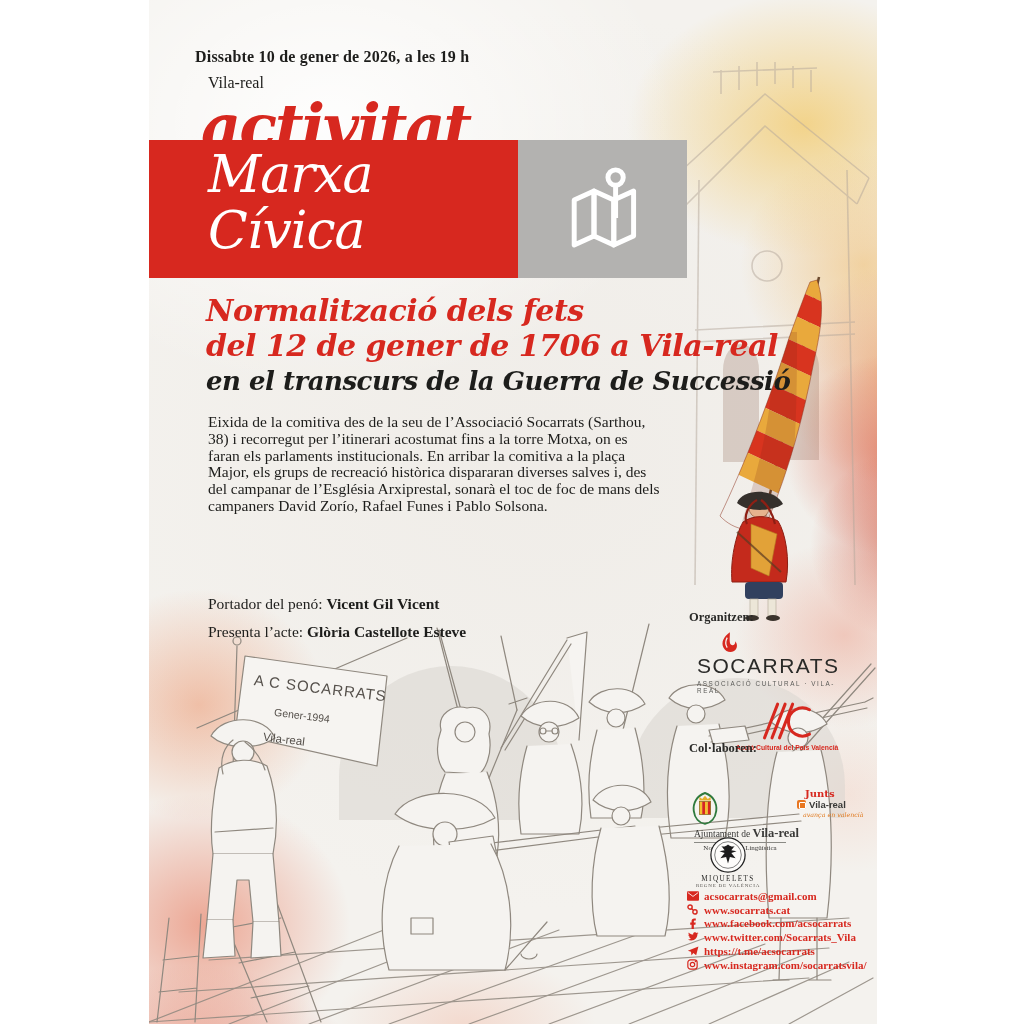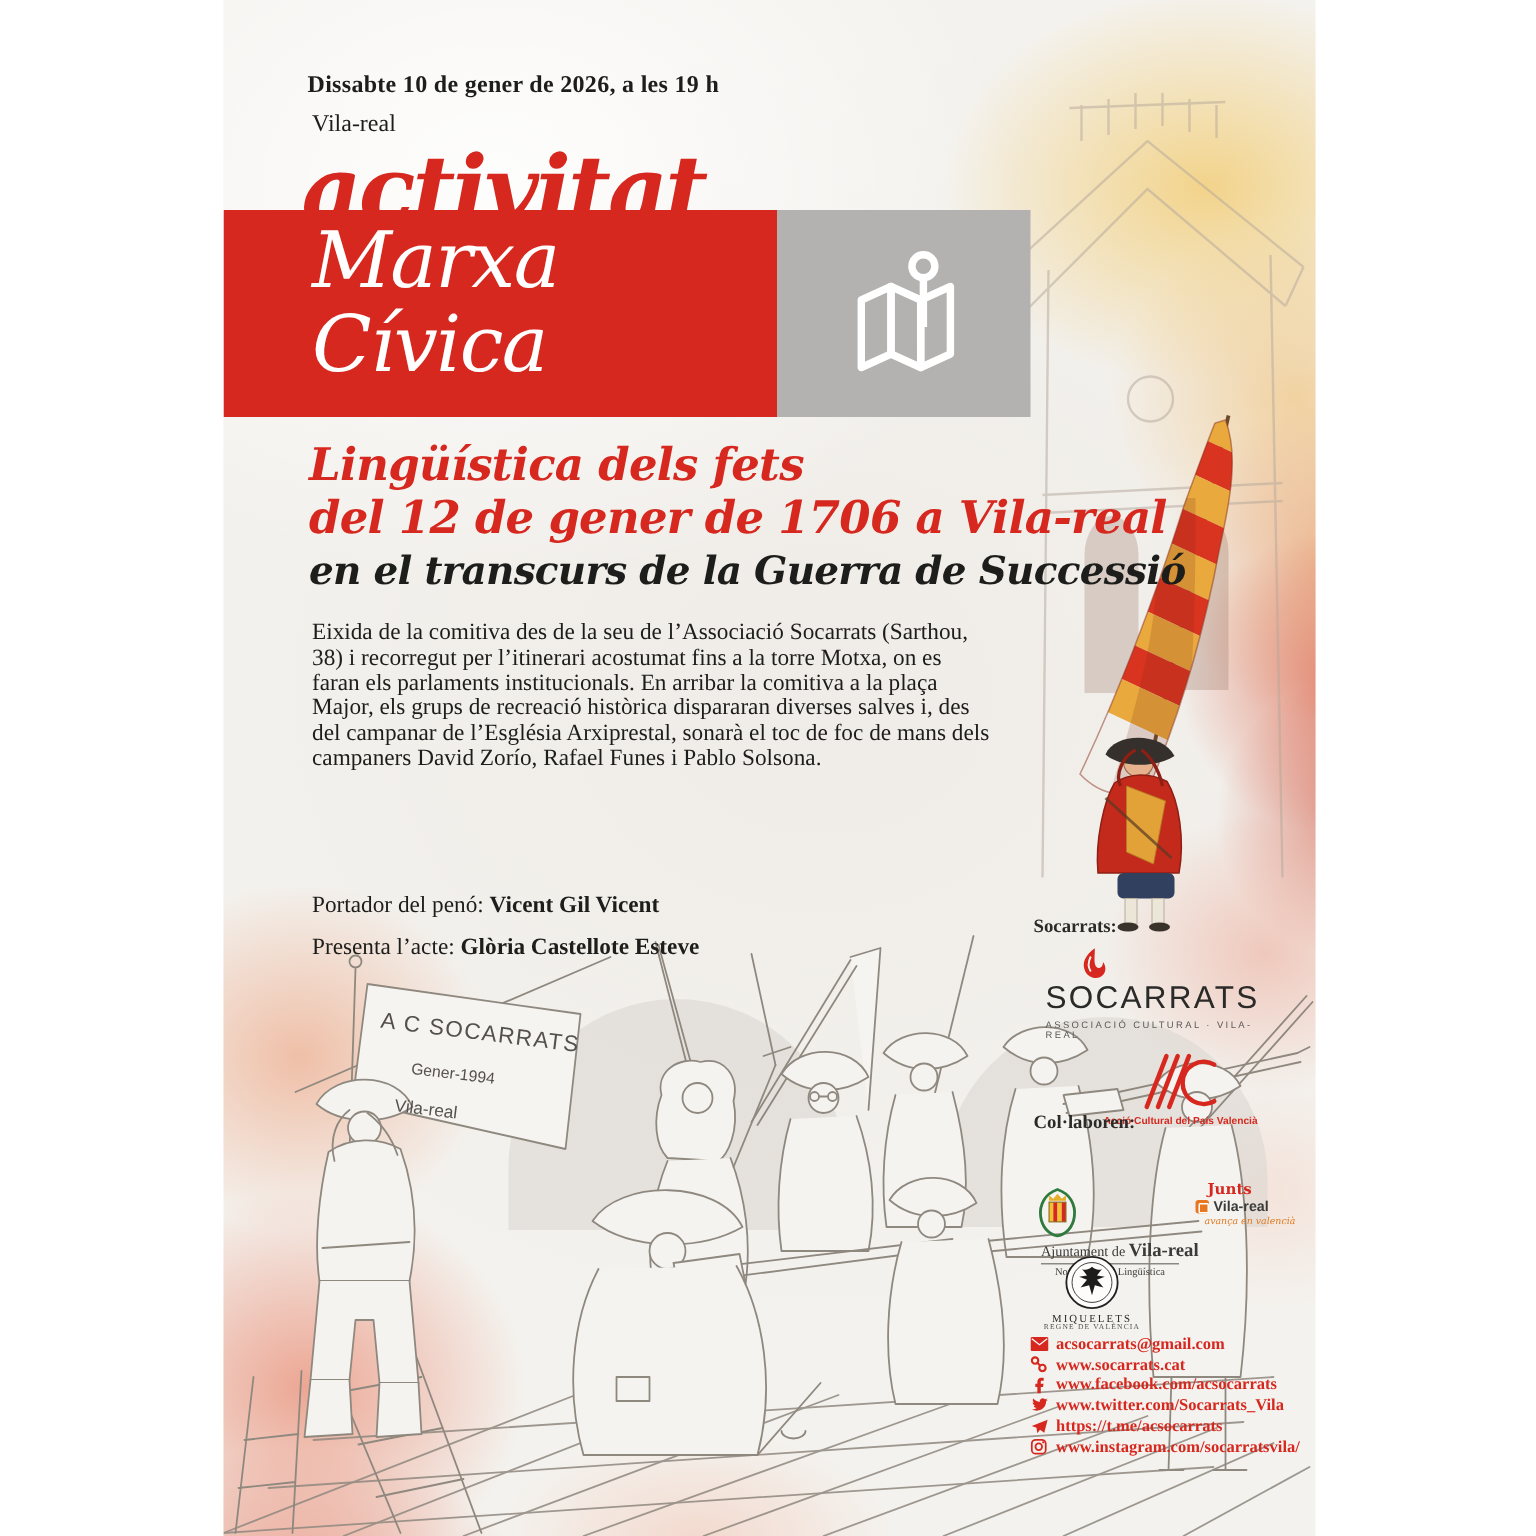--- a/index.html
+++ b/index.html
@@ -20,21 +20,21 @@
   .w-l1{left:-120px;top:550px;width:340px;height:310px;background:radial-gradient(closest-side,rgba(236,150,110,.55),rgba(236,150,110,0) 75%);}
   .w-l2{left:-140px;top:750px;width:390px;height:350px;background:radial-gradient(closest-side,rgba(231,120,92,.62),rgba(231,120,92,0) 75%);}
   .w-l3{left:-170px;top:930px;width:430px;height:280px;background:radial-gradient(closest-side,rgba(228,110,85,.62),rgba(228,110,85,0) 75%);}
   .w-b1{left:140px;top:930px;width:350px;height:190px;background:radial-gradient(closest-side,rgba(242,188,168,.45),rgba(242,188,168,0) 75%);}
   .w-rl{left:585px;top:690px;width:230px;height:210px;background:radial-gradient(closest-side,rgba(243,205,190,.4),rgba(243,205,190,0) 75%);}
 
   .tower{position:absolute;left:512px;top:30px;width:216px;height:560px;opacity:.5;}
   .soldier-art{position:absolute;left:498px;top:272px;width:230px;height:352px;}
   .sketch{position:absolute;left:0;top:618px;width:728px;height:406px;}
 
-  .date-line{position:absolute;left:56px;top:48px;font-size:16px;font-weight:bold;letter-spacing:.2px;}
+  .date-line{position:absolute;left:46px;top:48px;font-size:16px;font-weight:bold;letter-spacing:.2px;}
   .city-line{position:absolute;left:59px;top:74px;font-size:16px;}
   .kicker{position:absolute;left:52px;top:90px;font-family:"DejaVu Serif",serif;font-style:italic;font-weight:bold;
           font-size:62px;color:#d7281f;letter-spacing:-2px;z-index:1;}
   .banner{position:absolute;left:0;top:140px;width:584px;height:138px;z-index:2;}
   .banner-red{position:absolute;left:0;top:0;width:369px;height:138px;background:#d7281f;}
   .banner-gray{position:absolute;left:369px;top:0;width:169px;height:138px;background:#b3b2b0;}
   .banner-title{position:absolute;left:59px;top:6px;font-family:"DejaVu Serif",serif;font-style:italic;
                 font-size:52px;line-height:56px;color:#ffffff;letter-spacing:-1px;}
   .map-ic{position:absolute;left:40px;top:24px;width:90px;height:90px;}
 
@@ -236,30 +236,30 @@
             <path d="M40,30 L62,40 L62,90 L40,80 Z"></path>
             <path d="M62,40 L84,30 L84,80 L62,90 Z"></path>
             <circle cx="64" cy="15" r="8.5"></circle>
             <path d="M64,24 L64,60"></path>
           </g>
         </svg>
       </div>
     </div>
 
     <div class="heading">
-      <div class="red">Lingüística dels fets</div>
+      <div class="red">Normalització dels fets</div>
       <div class="red">del 12 de gener de 1706 a Vila-real</div>
       <div class="black">en el transcurs de la Guerra de Successió</div>
     </div>
 
     <div class="bodycopy p1">Eixida de la comitiva des de la seu de l’Associació Socarrats (Sarthou, 38) i recorregut per l’itinerari acostumat fins a la torre Motxa, on es faran els parlaments institucionals. En arribar la comitiva a la plaça Major, els grups de recreació històrica dispararan diverses salves i, des del campanar de l’Església Arxiprestal, sonarà el toc de foc de mans dels campaners David Zorío, Rafael Funes i Pablo Solsona.</div>
     <div class="bodycopy credit2"><span>Presenta l’acte: </span><b>Glòria Castellote Esteve</b></div>
     <div class="bodycopy credit1"><span>Portador del penó: </span><b>Vicent Gil Vicent</b></div>
 
-    <div class="side-label lbl-org">Socarrats:</div>
+    <div class="side-label lbl-org">Organitzen:</div>
     <div class="socarrats">
       <svg class="flame" viewBox="0 0 22 26">
         <path d="M12,0 C5,5 2,11 5,17 C7,21 12,23 16,21 C20,19 21,14 18,10 C18,14 15,15.5 13,13.5 C11,11.5 12,5 12,0 Z" fill="#d7281f"></path>
         <path d="M9,6 C7,10 7,14 9,17" stroke="#f5f3f0" stroke-width="1.4" fill="none"></path>
       </svg>
       <div class="name">SOCARRATS</div>
       <div class="tag">ASSOCIACIÓ CULTURAL · VILA-REAL</div>
     </div>
     <div class="acpv">
       <svg class="mark" viewBox="0 0 64 44">

